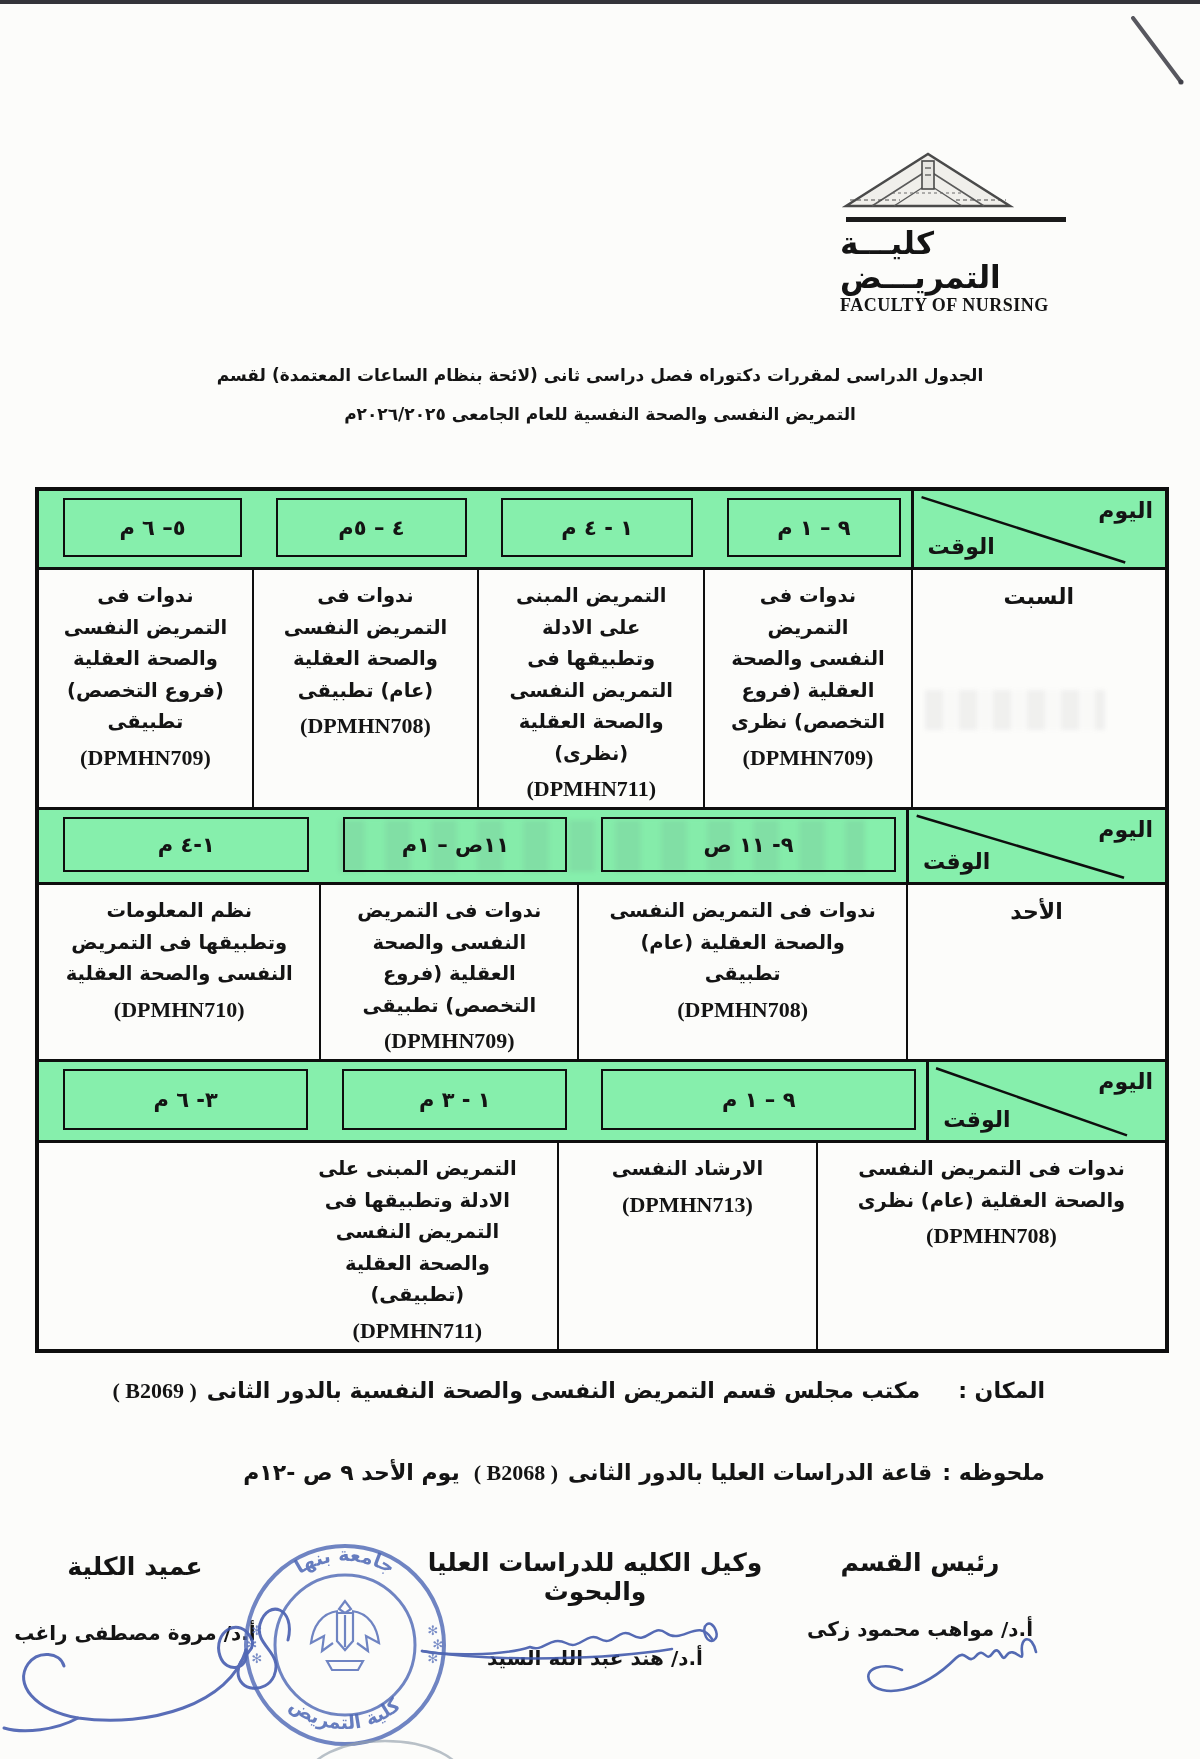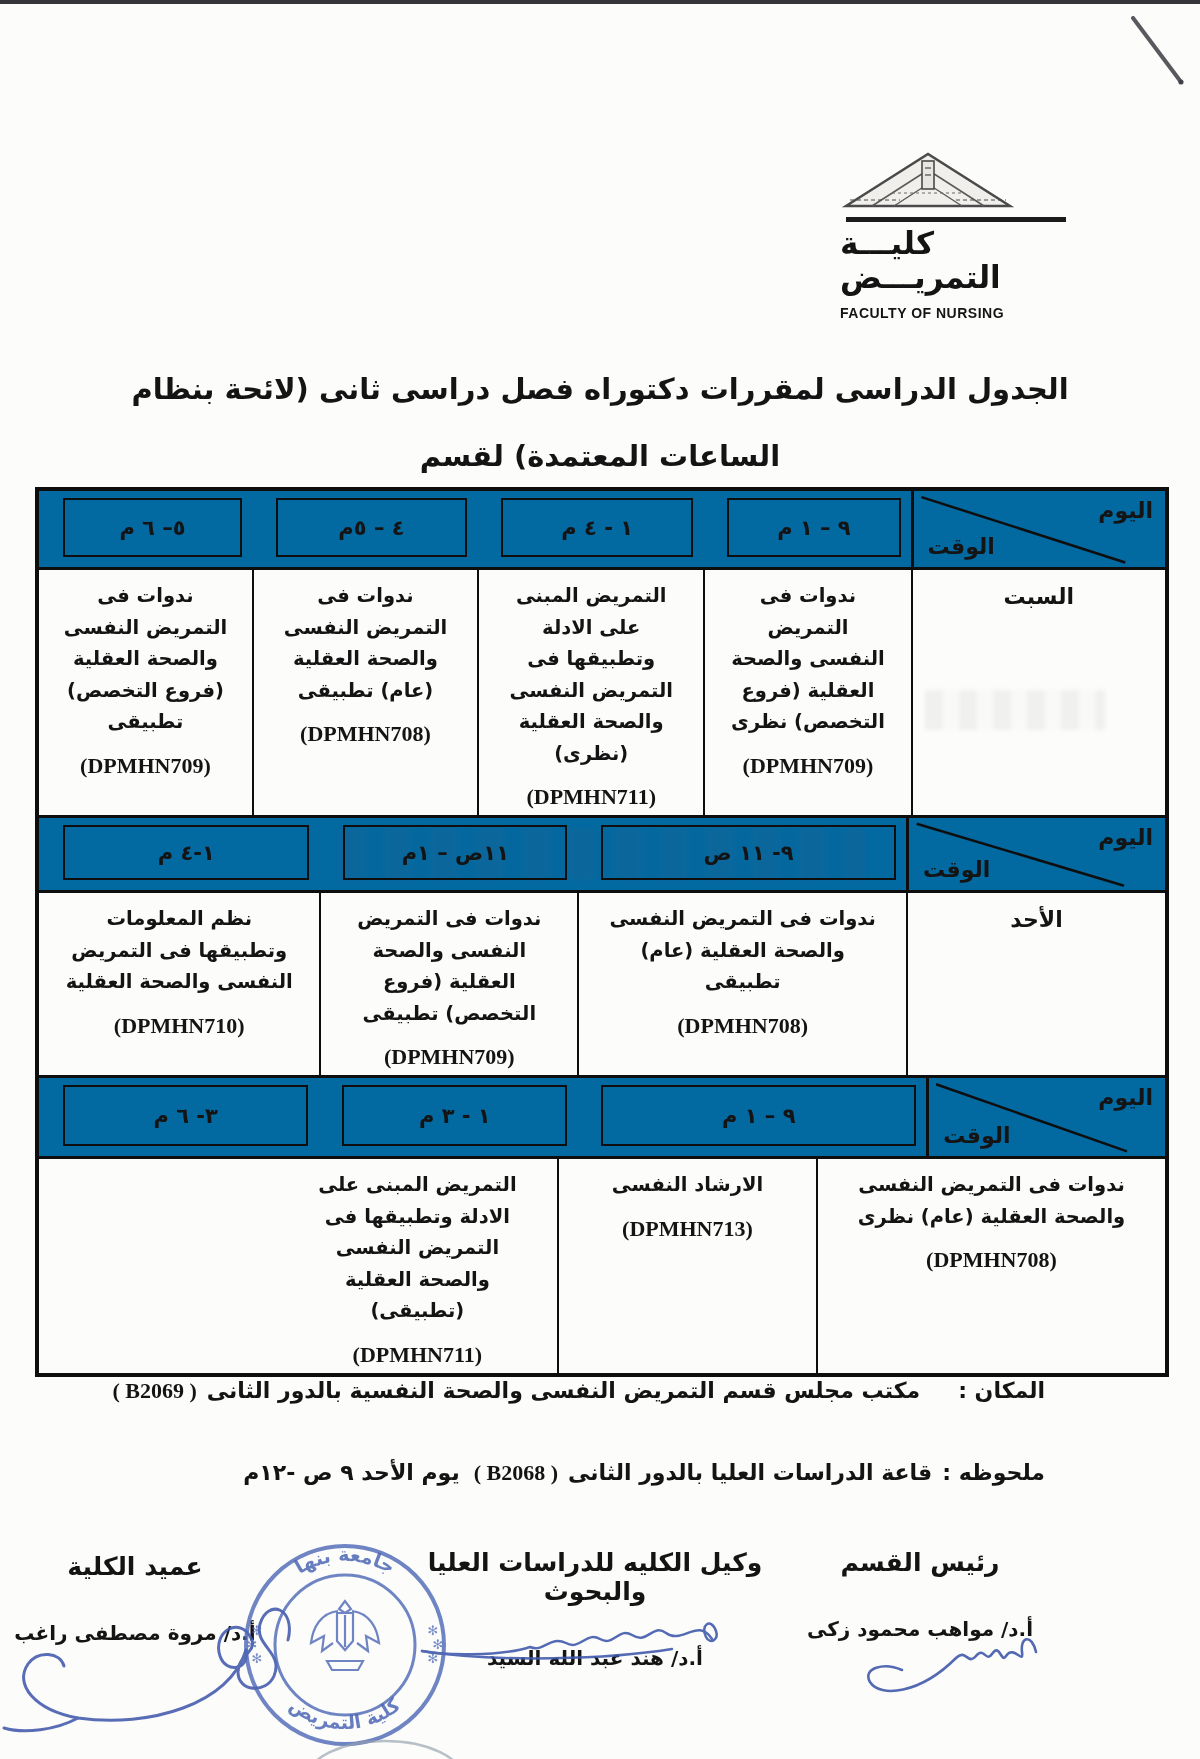--- a/index.html
+++ b/index.html
@@ -6,42 +6,42 @@
   .page{
     position:relative;width:1200px;height:1759px;margin:0 auto;
     background:#fcfcfa;overflow:hidden;
     font-family:"DejaVu Sans",sans-serif;color:#141414;
   }
   .scan-topline{position:absolute;top:0;left:0;width:100%;height:4px;background:#34343a;}
   
   .logo{position:absolute;top:148px;right:128px;width:232px;text-align:left;}
   .logo .bar{height:5px;background:#1b1b1b;margin:3px 6px 4px;}
   .logo .ar{font-size:31px;font-weight:bold;direction:rtl;line-height:1.1;}
-  .logo .en{font-family:Liberation Sans, sans-serif;font-weight:bold;font-size:14px;letter-spacing:.5px;margin-top:11px;}
+  .logo .en{font-family:Liberation Serif, serif;font-weight:bold;font-size:18px;letter-spacing:.5px;margin-top:1px;}
   
   .title{position:absolute;top:356px;left:100px;width:1000px;text-align:center;
-    direction:rtl;font-weight:bold;font-size:29px;line-height:2.3;}
+    direction:rtl;font-weight:bold;font-size:17px;line-height:2.3;}
   
   .tables{position:absolute;left:35px;top:487px;width:1126px;border:4px solid #0e0e0e;direction:rtl;background:#fcfcfa;}
   .tbl{display:flex;flex-direction:column;}
   .tbl:not(:last-child){border-bottom:3px solid #0e0e0e;}
-  .hdr{display:flex;background:#0369a1;border-bottom:3px solid #0e0e0e;position:relative;}
+  .hdr{display:flex;background:#86efac;border-bottom:3px solid #0e0e0e;position:relative;}
   .corner{position:relative;border-left:3px solid #0e0e0e;box-sizing:border-box;}
   .corner .dlabel{position:absolute;top:7px;right:12px;font-weight:bold;font-size:22px;}
   .corner .tlabel{position:absolute;bottom:8px;left:14px;font-weight:bold;font-size:22px;}
   .corner svg{position:absolute;inset:0;width:100%;height:100%;}
   .tcell{position:relative;box-sizing:border-box;}
   .timebox{position:absolute;inset:7px 10px 10px;border:2.5px solid #0e0e0e;
     display:flex;align-items:center;justify-content:center;font-weight:bold;font-size:21px;margin-left:14px;}
   .bdy{display:flex;}
   .cell{box-sizing:border-box;border-left:2.5px solid #0e0e0e;padding:10px 22px 0;
     text-align:center;font-weight:bold;font-size:19.5px;line-height:1.62;}
   .cell:last-child{border-left:none;}
   .daycell{font-size:22px;padding-top:9px;position:relative;}
-  .code{display:block;font-family:"Liberation Serif",serif;font-size:22px;direction:ltr;unicode-bidi:embed;margin-top:10px;}
+  .code{display:block;font-family:"Liberation Serif",serif;font-size:22px;direction:ltr;unicode-bidi:embed;margin-top:2px;}
   .h1{height:76px;}.h2{height:72px;}.h3{height:78px;}
   .b1{min-height:222px;}.b2{min-height:173px;}.b3{min-height:190px;}
   .ghost{position:absolute;top:10px;bottom:10px;right:300px;left:300px;
     background:repeating-linear-gradient(90deg,rgba(95,95,110,.10) 0 26px,rgba(95,95,110,.02) 26px 46px);
     filter:blur(2px);pointer-events:none;}
   .ghost2{position:absolute;top:120px;left:12px;width:180px;height:40px;
     background:repeating-linear-gradient(90deg,rgba(120,120,130,.09) 0 18px,rgba(120,120,130,.02) 18px 34px);
     filter:blur(2px);}
   
   .notes{position:absolute;top:1362px;right:155px;direction:rtl;text-align:right;font-weight:bold;}

